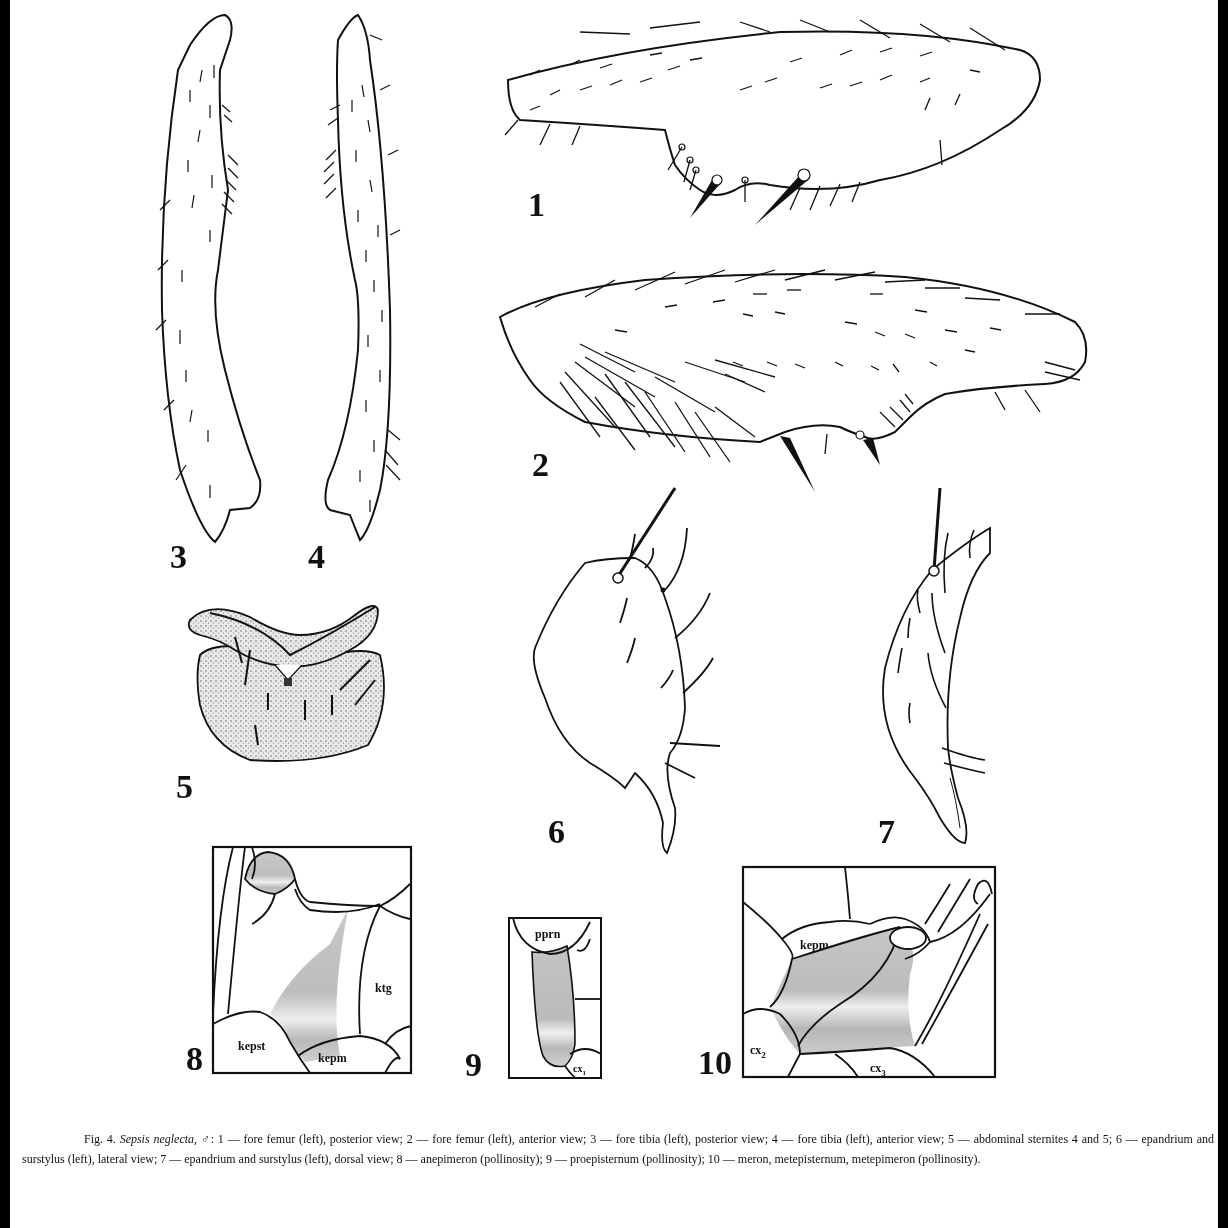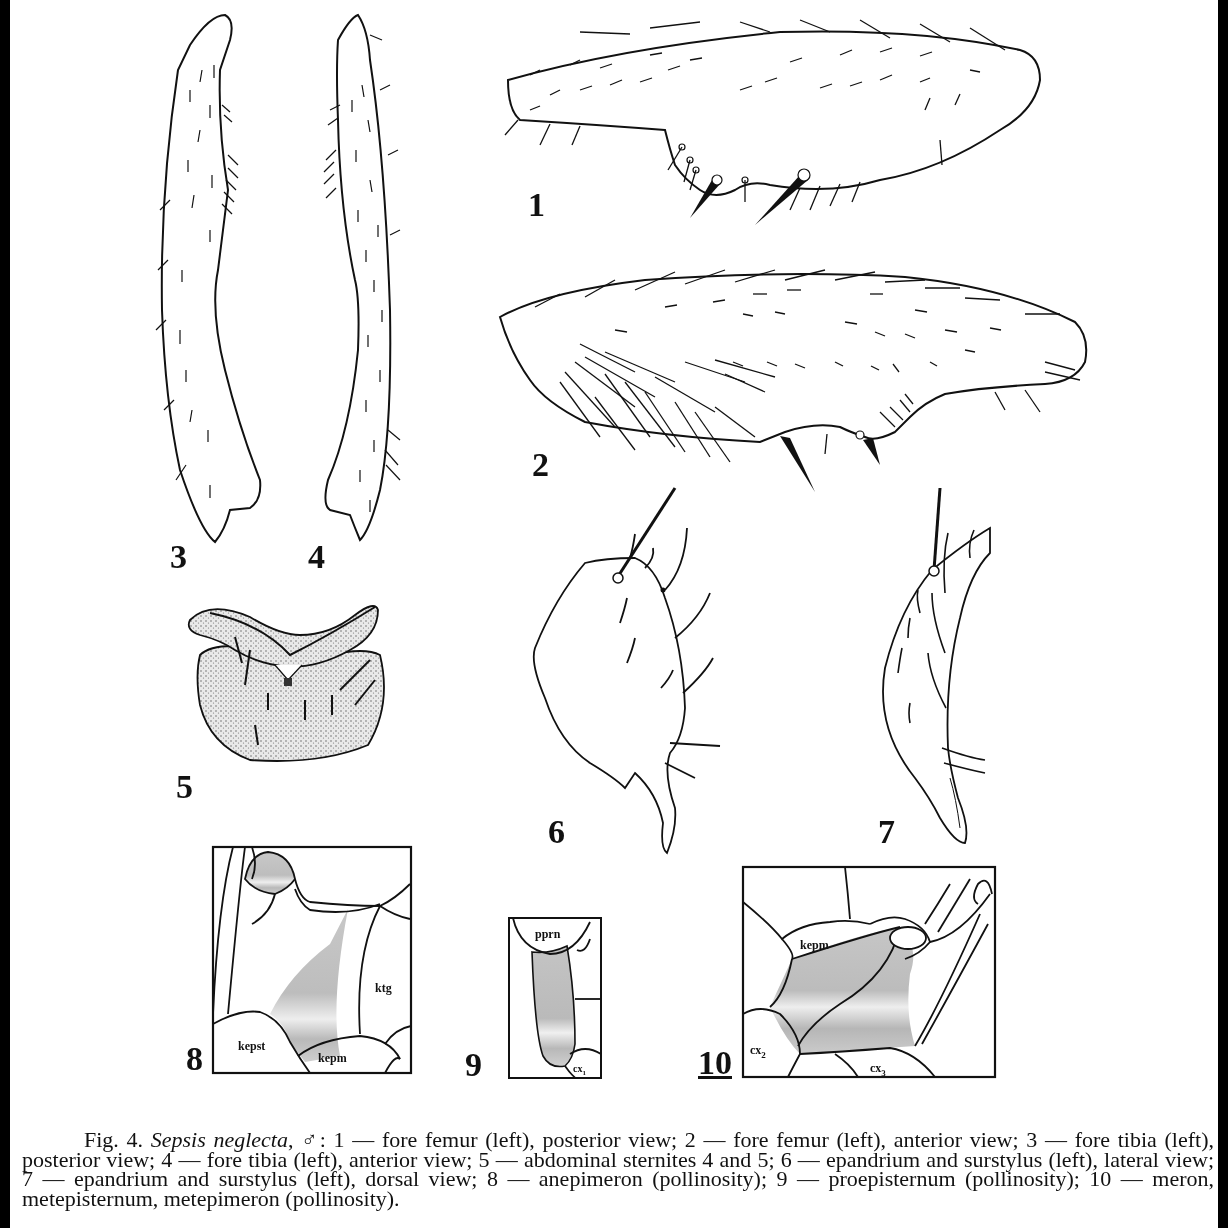--- a/index.html
+++ b/index.html
@@ -1,21 +1,21 @@
 <!DOCTYPE html>
 <html><head>
 <meta charset="utf-8">
 <style>
   html,body{margin:0;padding:0;}
   body{width:1228px;height:1228px;background:#000;position:relative;overflow:hidden;font-family:"Liberation Serif",serif;}
   .page{position:absolute;left:10px;top:0;width:1208px;height:1228px;background:#fff;}
   .num{position:absolute;font-family:"Liberation Serif",serif;font-weight:bold;font-size:34px;color:#111;line-height:1;}
   .lbl{font-family:"Liberation Serif",serif;font-weight:bold;font-size:12px;fill:#111;}
   svg{position:absolute;overflow:visible;}
-  .caption{position:absolute;left:12px;top:1130px;width:1192px;font-size:22px;line-height:19.5px;color:#111;text-align:justify;}
+  .caption{position:absolute;left:12px;top:1130px;width:1192px;font-size:12px;line-height:19.5px;color:#111;text-align:justify;}
   .caption .ind{display:inline-block;width:62px;}
   .caption i{font-style:italic;}
 </style>
 </head>
 <body>
 
 <div class="page">
 
   <svg style="left:140px;top:10px;" width="130" height="540" viewBox="0 0 130 540">
     <path d="M40,35 Q60,5 75,5 Q85,10 80,30 L70,60 Q68,120 78,180 L68,260 Q60,300 75,360 Q90,420 110,470 Q112,490 100,498 L80,500 Q75,520 65,532 Q50,520 30,460 Q15,390 12,300 Q10,180 28,60 Z" fill="#fff" stroke="#111" stroke-width="2"></path>
@@ -374,19 +374,19 @@
       <path d="M3,150 Q20,140 40,150 Q60,170 60,190 Q52,205 48,213"></path>
       <path d="M60,190 Q100,188 150,184 Q175,188 195,213"></path>
       <path d="M95,190 Q110,200 118,213"></path>
       <path d="M238,40 Q230,35 238,20 Q248,10 252,30"></path>
     </g>
     <ellipse cx="168" cy="74" rx="18" ry="11" fill="#fff" stroke="#111" stroke-width="1.8"></ellipse>
     <text class="lbl" x="60" y="85">kepm</text>
     <text class="lbl" x="10" y="190"><tspan>cx</tspan><tspan dy="4" style="font-size:9px">2</tspan></text>
     <text class="lbl" x="130" y="208"><tspan>cx</tspan><tspan dy="4" style="font-size:9px">3</tspan></text>
   </svg>
-  <div class="num" style="left:688px;top:1046px;text-decoration:underline;">10</div>
+  <div class="num" style="left:688px;top:1046px;">10</div>
 
   <div class="caption">
     <span class="ind"></span><span>Fig. 4.</span>
     <i>Sepsis neglecta</i><span>, ♂: </span><span>1 — fore femur (left), posterior view; 2 — fore femur (left), anterior view; 3 — fore tibia (left), posterior view; 4 — fore tibia (left), anterior view; 5 — abdominal sternites 4 and 5; 6 — epandrium and surstylus (left), lateral view; 7 — epandrium and surstylus (left), dorsal view; 8 — anepimeron (pollinosity); 9 — proepisternum (pollinosity); 10 — meron, metepisternum, metepimeron (pollinosity).</span>
   </div>
 </div>
 
 </body></html>

